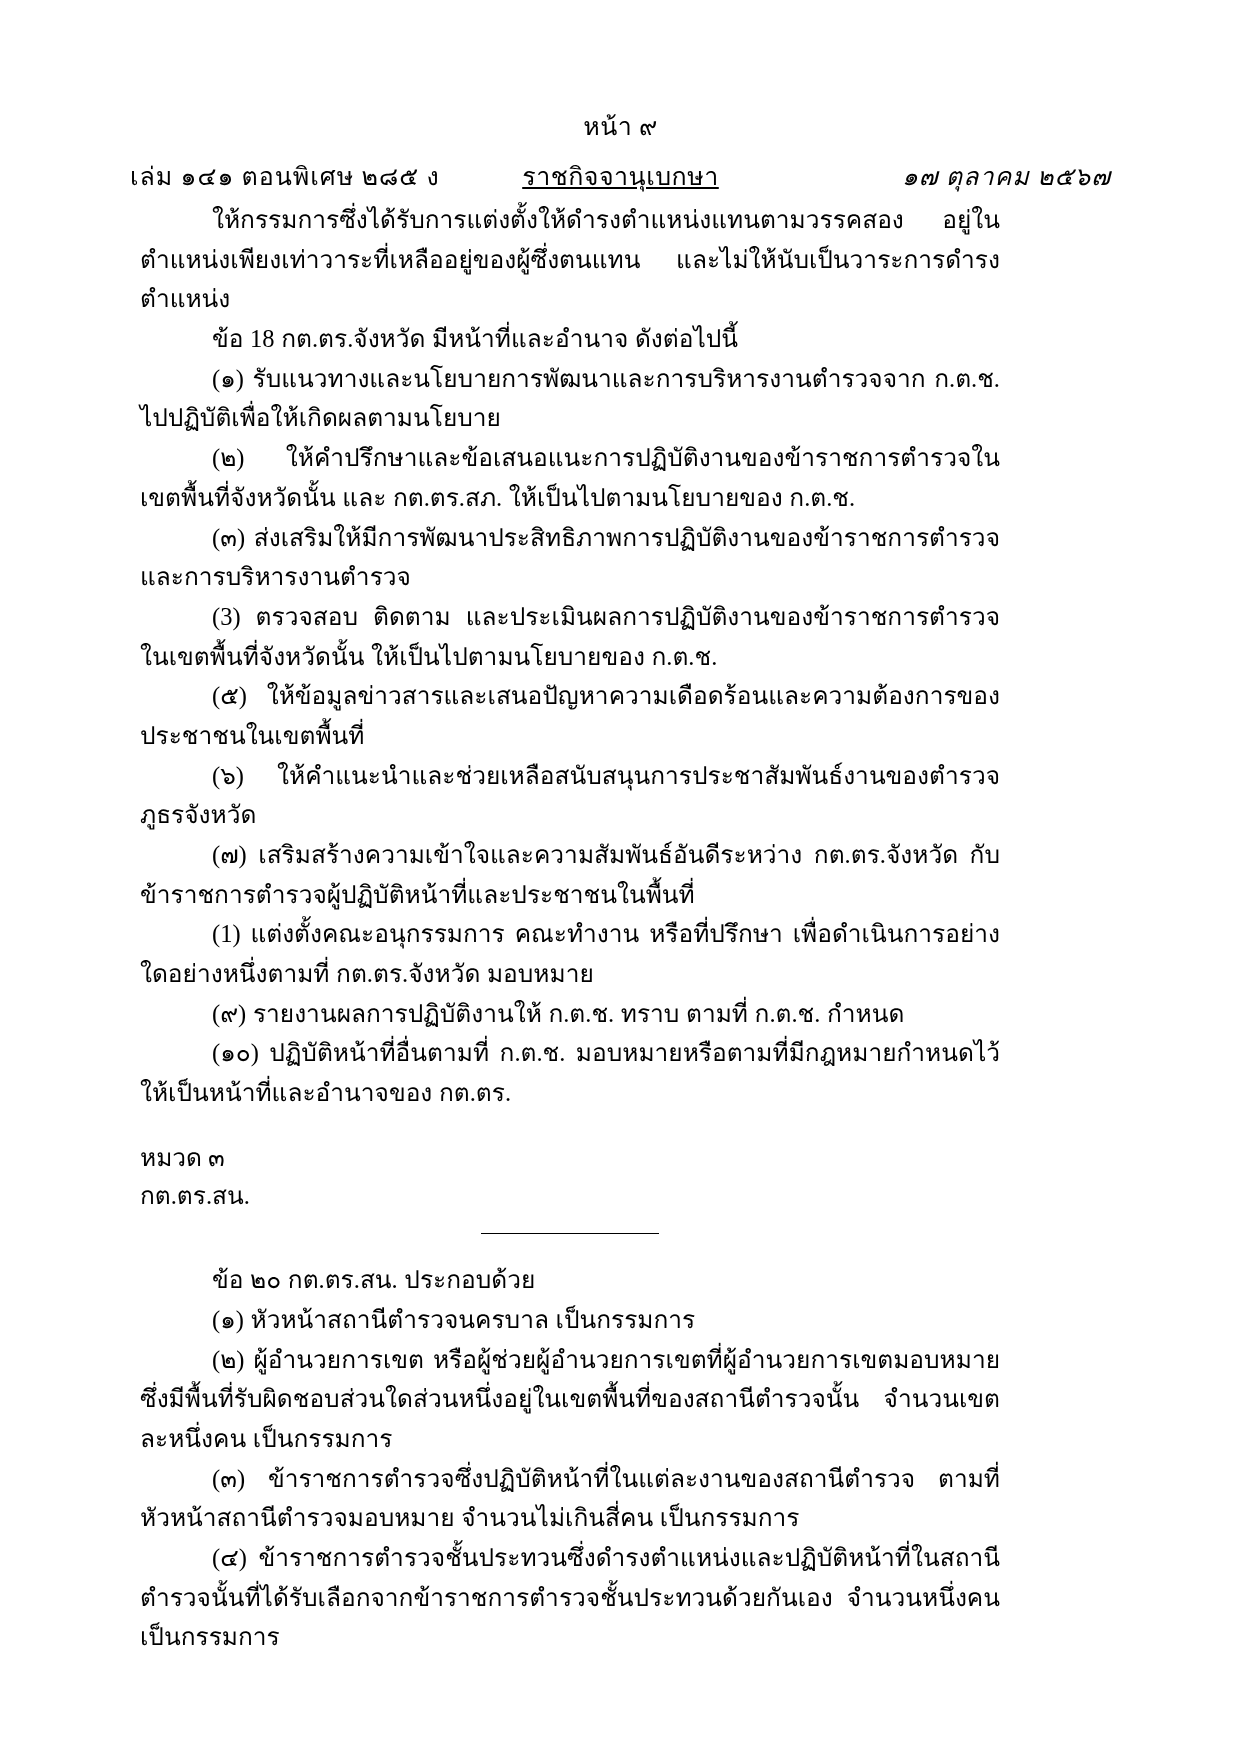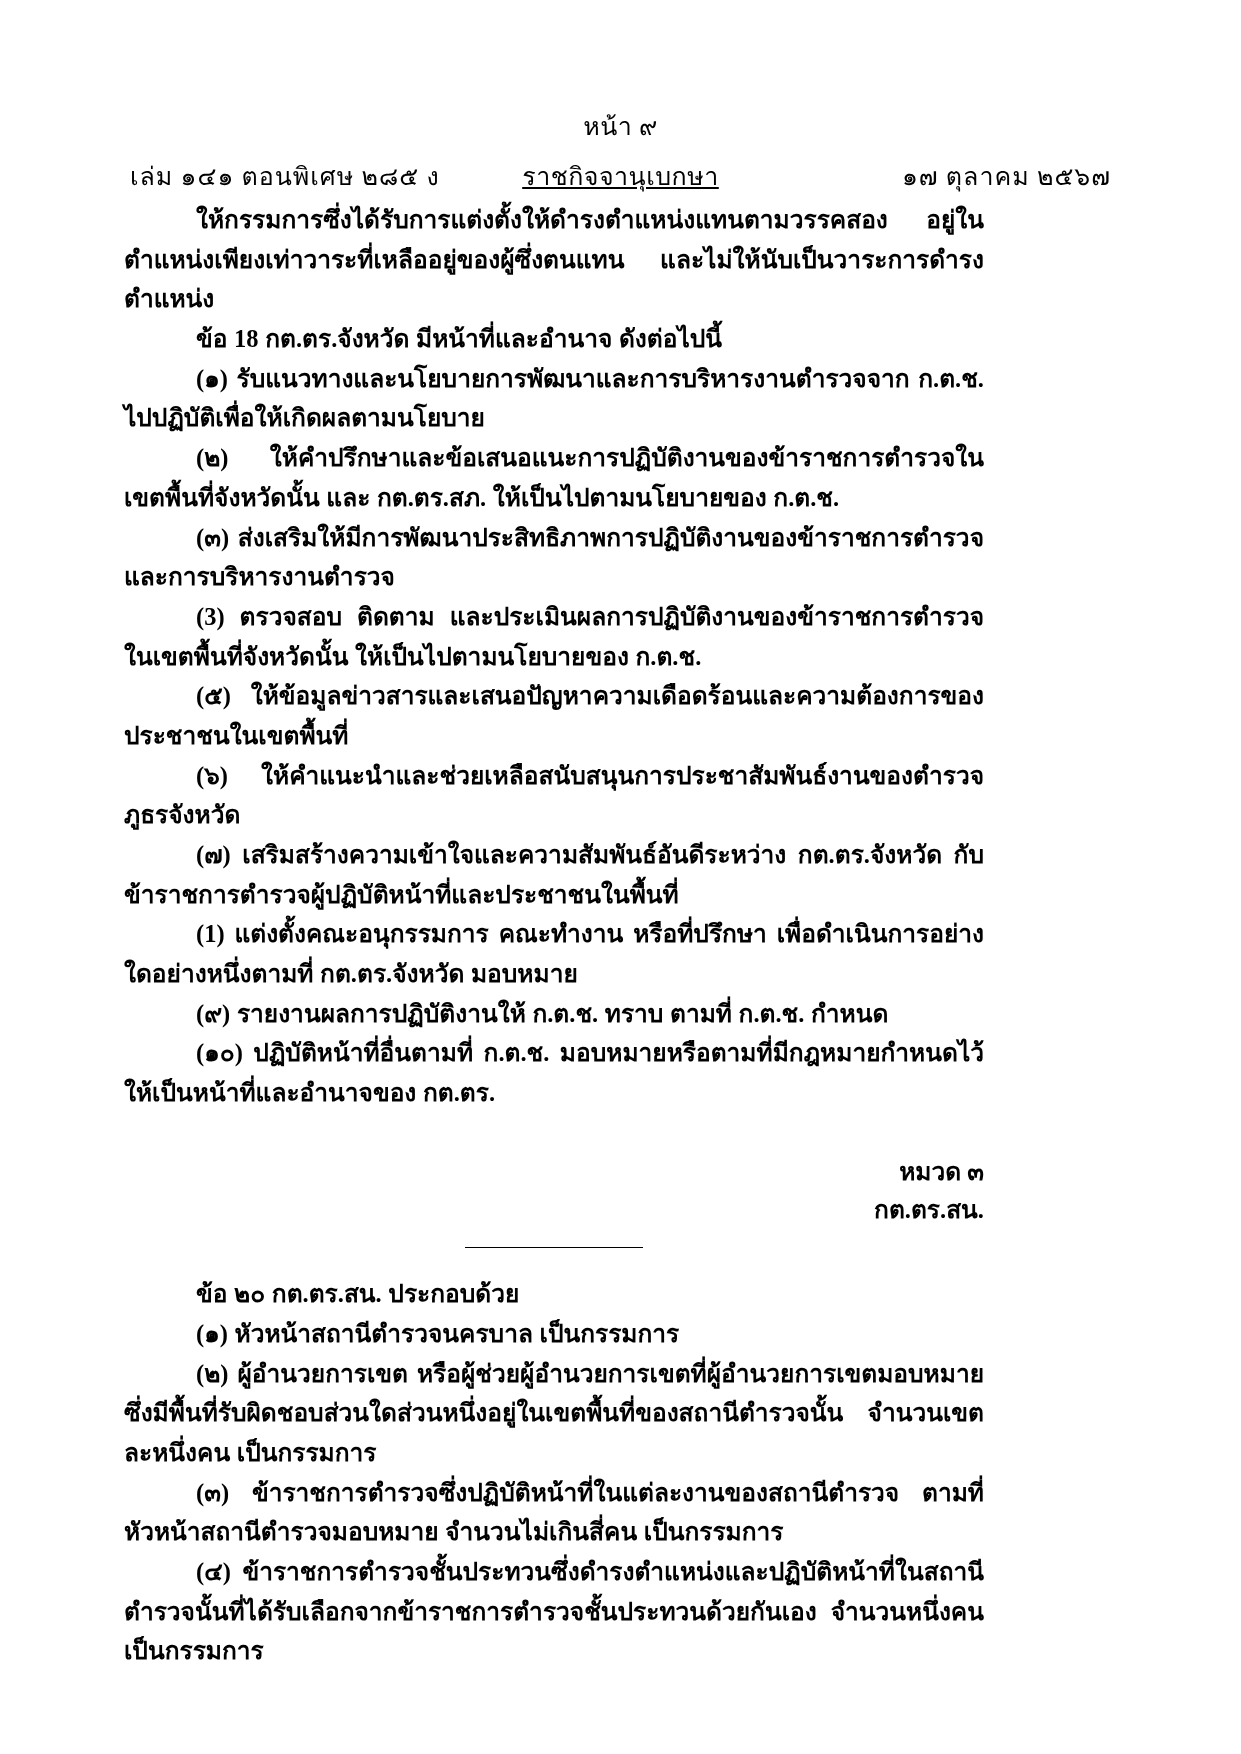--- a/index.html
+++ b/index.html
@@ -54,44 +54,44 @@
     text-align: center;
     letter-spacing: 0.5px;
     text-decoration: underline;
   }
   .header-right {
     margin-left: auto;
     white-space: nowrap;
     letter-spacing: 1px;
     position: relative;
     z-index: 2;
+    font-style: italic;
   }
   .body-block {
     position: absolute;
     top: 200px;
-    left: 124px;
+    left: 140px;
     width: 860px;
-    font-weight: bold;
   }
   p.para {
     margin: 0;
     font-size: 24.5px;
     line-height: 1.62;
     text-align: justify;
     text-justify: inter-word;
     word-spacing: 0.5px;
   }
   p.para.indent {
     text-indent: 72px;
   }
   .section-title {
-    margin-top: 40px;
+    margin-top: 26px;
     font-size: 24.5px;
     line-height: 1.55;
-    text-align: right;
+    text-align: left;
   }
   .rule {
     width: 178px;
     height: 1.5px;
     background: #000;
     margin: 18px auto 26px auto;
   }
 </style>
 </head>
 <body>

